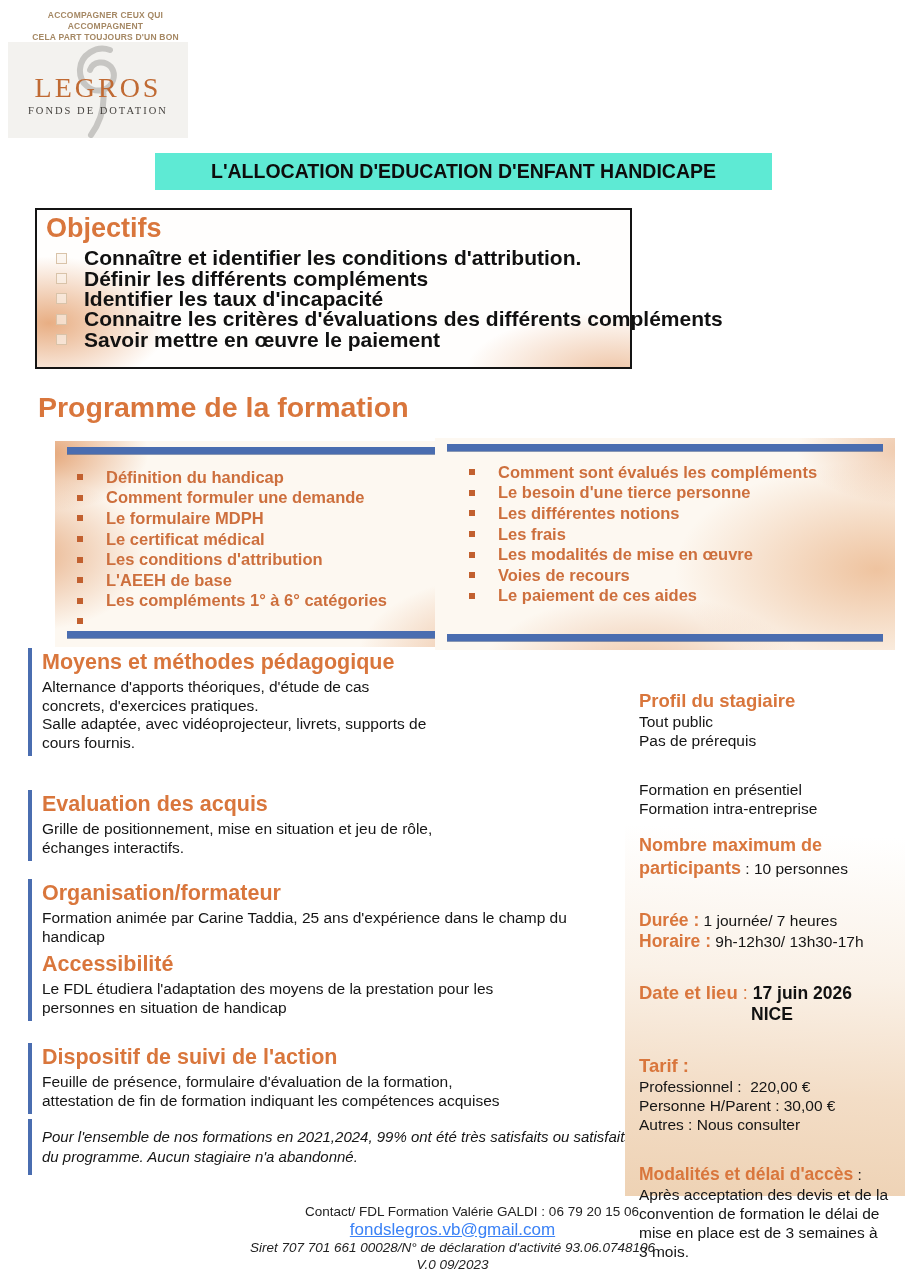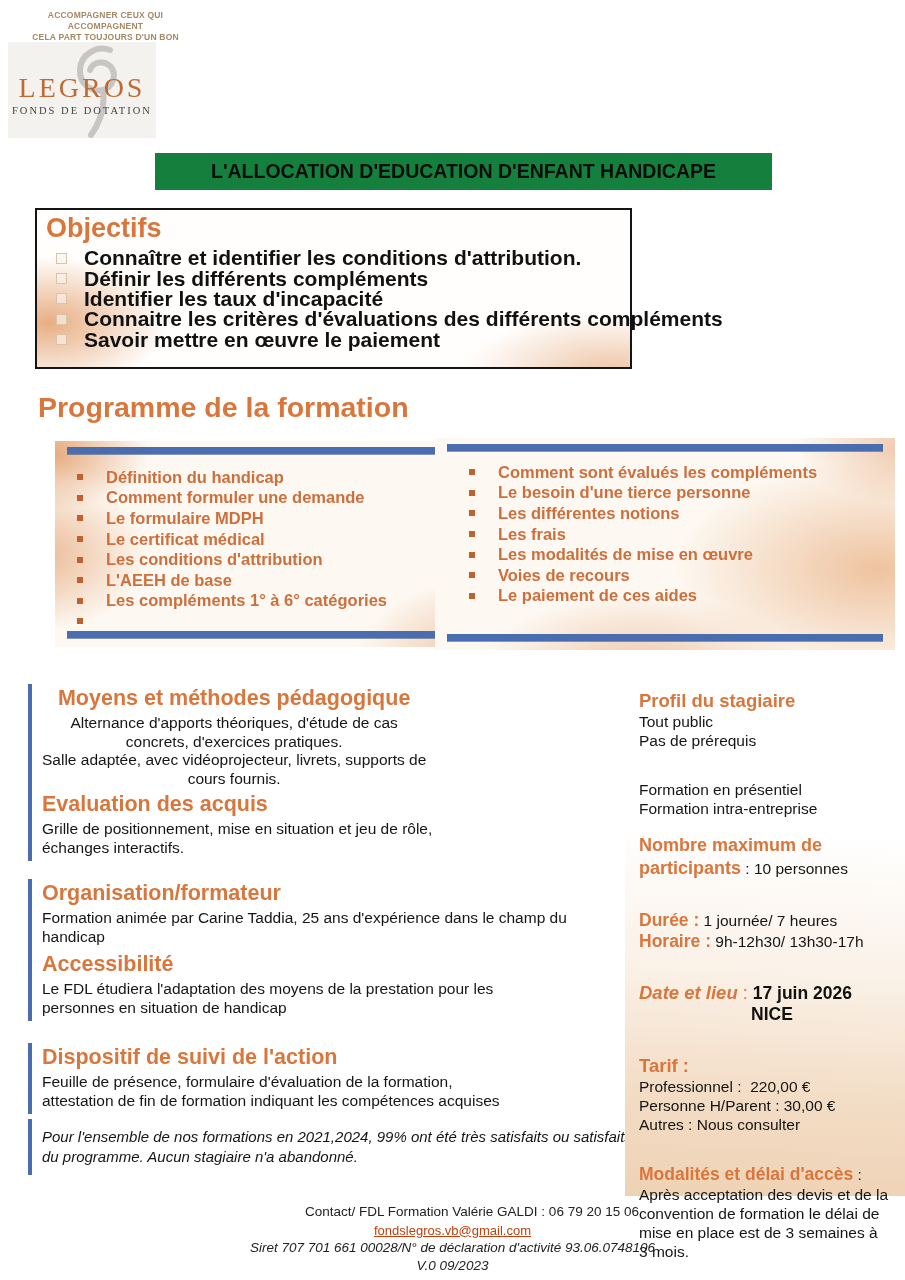--- a/index.html
+++ b/index.html
@@ -7,34 +7,34 @@
   .page {
     position:relative; width:905px; height:1280px; background:#ffffff;
     font-family:"Liberation Sans", sans-serif; overflow:hidden;
   }
   
   .tagline {
     position:absolute; left:18px; top:10px; width:175px;
     font-size:8.5px; line-height:11px; font-weight:bold; letter-spacing:.2px;
     color:#a58864; text-align:center;
   }
-  .logo-box { position:absolute; left:8px; top:42px; width:148px; height:96px; background:#f3f2ef; }
+  .logo-box { position:absolute; left:8px; top:42px; width:180px; height:96px; background:#f3f2ef; }
   .logo-glyph { position:absolute; left:58px; top:1px; }
   .logo-name {
     position:absolute; left:0; top:30px; width:100%; text-align:center;
     font-family:"Liberation Serif", serif; font-size:28px; letter-spacing:3px; color:#c06a33;
   }
   .logo-sub {
     position:absolute; left:0; top:63px; width:100%; text-align:center;
     font-family:"Liberation Serif", serif; font-size:10.5px; letter-spacing:2px; color:#45423e;
   }
   
   .title-bar {
     position:absolute; left:155px; top:153px; width:617px; height:37px;
-    background:#15803d; text-align:center; line-height:37px;
+    background:#5eead4; text-align:center; line-height:37px;
     font-size:19.5px; font-weight:bold; color:#0d0d0d;
   }
   
   .objectifs {
     position:absolute; left:35px; top:208px; width:597px; height:161px;
     border:2px solid #141414;
     background:
       radial-gradient(170px 95px at 2% 72%, rgba(228,160,110,.85), rgba(228,160,110,0) 70%),
       radial-gradient(210px 85px at 97% 103%, rgba(228,160,110,.6), rgba(228,160,110,0) 70%),
       #fffefd;
@@ -91,29 +91,29 @@
   }
   .sb-h { font-size:18.5px; font-weight:bold; color:#d9763c; line-height:22px; }
   .sb-t { font-size:15.5px; color:#151515; line-height:19px; }
   .profil { margin-top:27px; }
   .gap-top { margin-top:30px; }
   .sb-part { margin-top:16px; width:252px; line-height:22px; }
   .sb-part .lab { font-size:18px; font-weight:bold; color:#d9763c; }
   .sb-part .sb-val { font-size:15.5px; color:#151515; font-weight:normal; }
   .sb-line { line-height:21px; }
   .sb-lab { font-size:17.5px; font-weight:bold; color:#d9763c; }
-  .sb-lab.big { font-size:18.5px;font-style:italic; }
+  .sb-lab.big { font-size:18.5px; }
   .sb-sep { font-size:18px; color:#d9763c; }
   .sb-val { font-size:15.5px; color:#151515; }
   .sb-date { font-size:17.5px; font-weight:bold; color:#111; }
   .sb-city { font-size:17.5px; font-weight:bold; color:#111; margin-left:112px; line-height:21px; }
   
   .footer { position:absolute; left:0; right:0; top:1203px; text-align:center; color:#222; }
   .f1 { font-size:13.5px; line-height:17.5px;margin-left:39px; }
-  .f-link { font-size:13px; line-height:17.5px; color:#c2410c; }
+  .f-link { font-size:17px; line-height:17.5px; color:#3b82f6; }
   .f-it { font-size:13.5px; line-height:17.5px; font-style:italic; }
 </style>
 </head>
 <body>
 
 <div class="page">
 
   <div class="tagline">
     <div>ACCOMPAGNER CEUX QUI ACCOMPAGNENT</div>
     <div>CELA PART TOUJOURS D'UN BON FONDS</div>
@@ -223,21 +223,21 @@
           <span class="prog-text">Voies de recours</span>
         </div>
       <div class="prog-row">
           <span class="prog-bullet"></span>
           <span class="prog-text">Le paiement de ces aides</span>
         </div>
     </div>
     <div class="bluebar bottom"></div>
   </div>
 
-  <div class="section" style="top:684px;text-align:center;">
+  <div class="section" style="top:648px;">
     <h3>Moyens et méthodes pédagogique</h3>
     <div class="line">Alternance d'apports théoriques, d'étude de cas</div>
     <div class="line">concrets, d'exercices pratiques.</div>
     <div class="line">Salle adaptée, avec vidéoprojecteur, livrets, supports de</div>
     <div class="line">cours fournis.</div>
   </div>
 
   <div class="section" style="top:790px;">
     <h3>Evaluation des acquis</h3>
     <div class="line">Grille de positionnement, mise en situation et jeu de rôle,</div>

